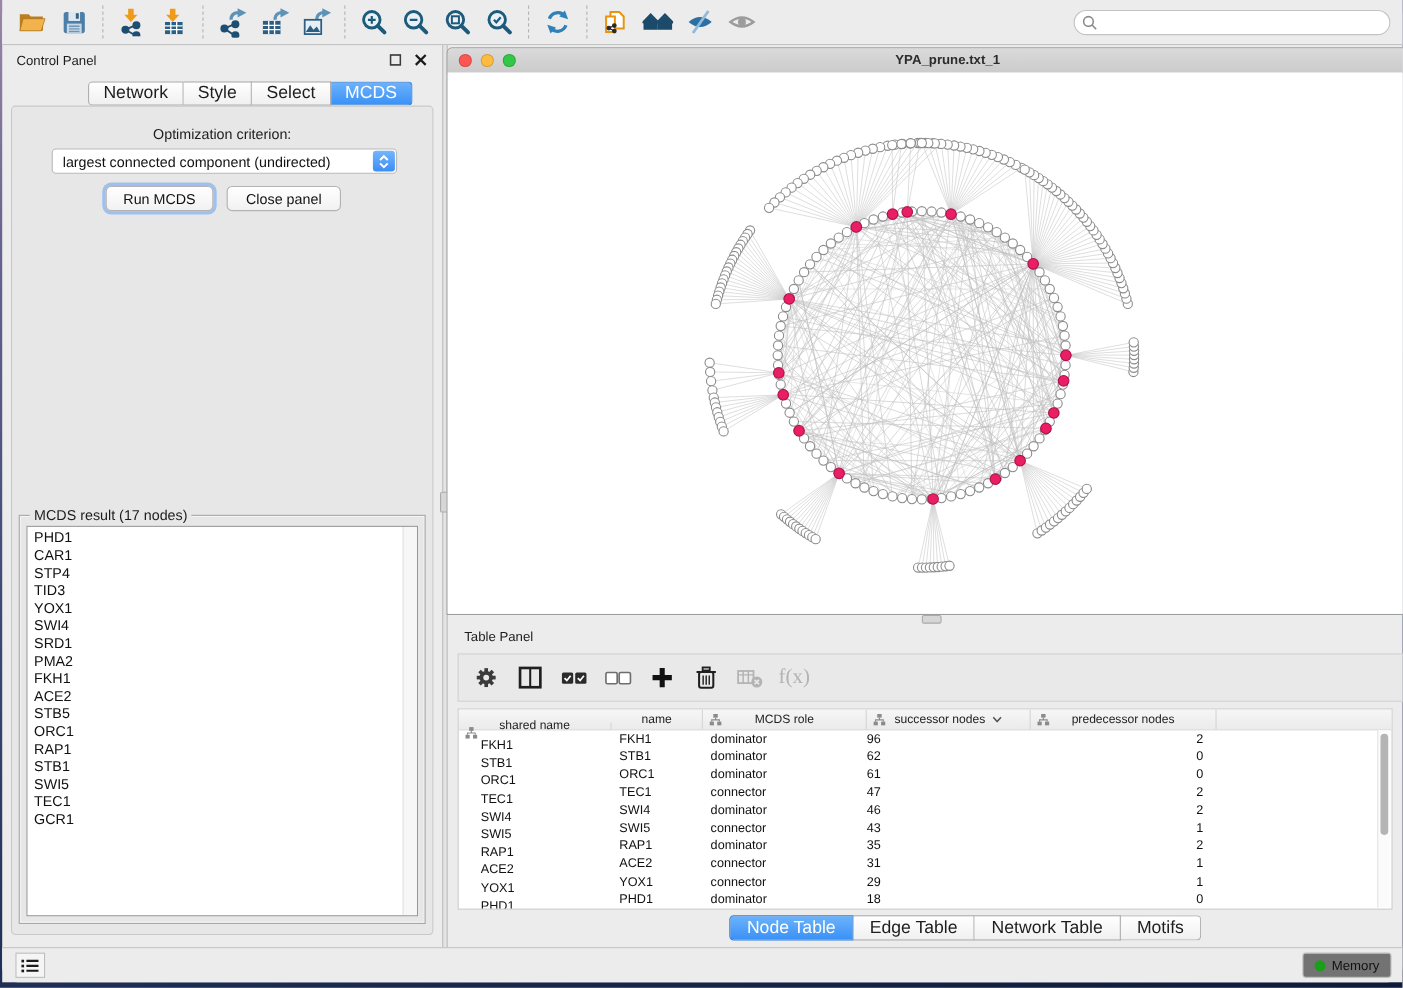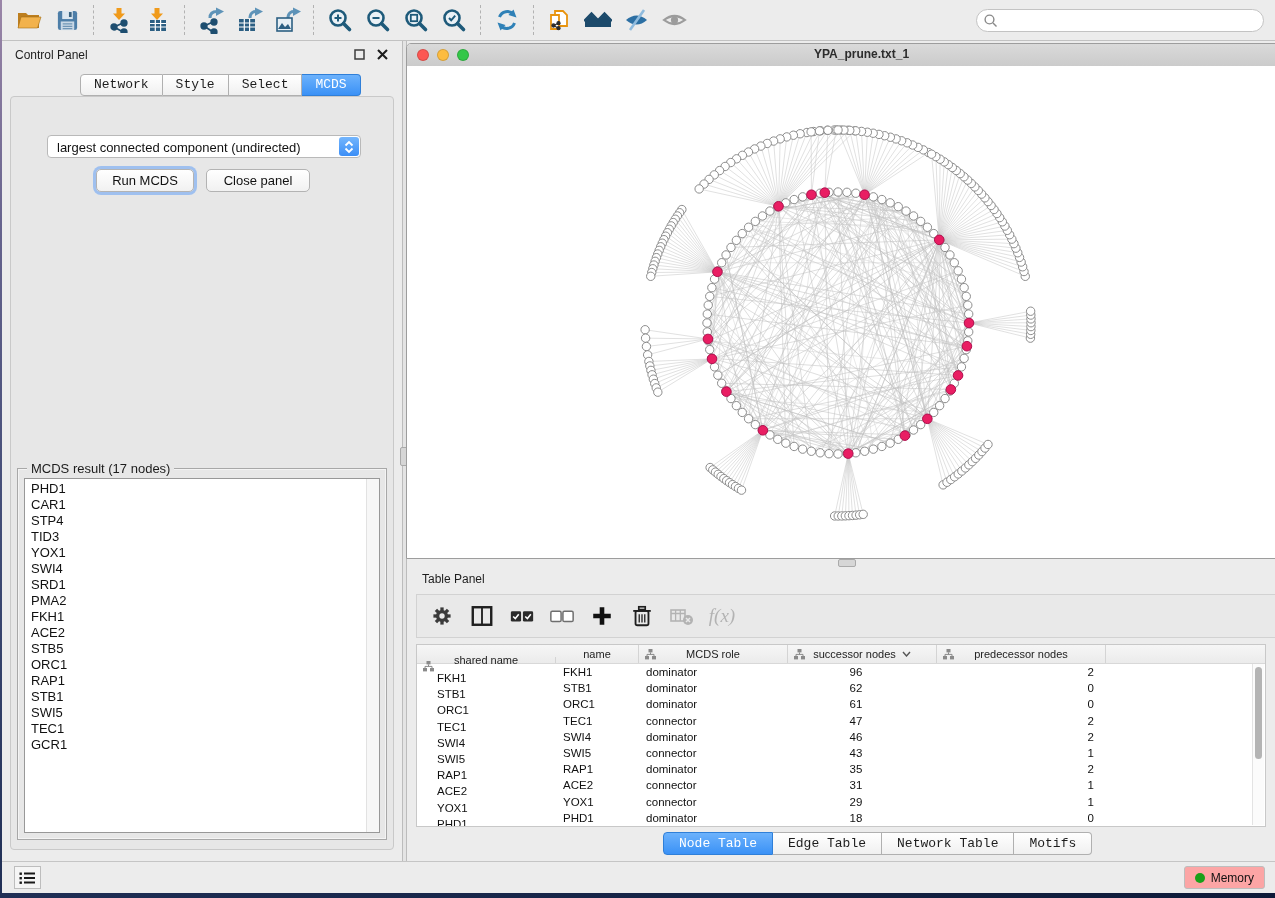--- a/index.html
+++ b/index.html
@@ -20,21 +20,21 @@
   .search-wrap input{border:none;outline:none;flex:1;font-size:12px;background:transparent;margin-left:4px;
     font-family:"Liberation Sans",sans-serif;}
 
   
   .cp{position:absolute;left:0;top:41px;width:400px;height:821px;}
   .panel-head{position:absolute;left:0;top:0;right:0;height:26px;}
   .panel-title{position:absolute;left:13px;top:7px;font-size:12px;color:#1d1d1d;}
   .win-icons{position:absolute;right:14px;top:8px;display:flex;gap:12px;align-items:center;}
   .seg{display:flex;}
   .seg-btn{background:linear-gradient(#ffffff,#f0f0f0);border:1px solid #b0b0b0;border-left:none;
-    padding:0 13px;height:20px;line-height:20px;font-size:13px;color:#1d1d1d;cursor:default;font-family:Liberation Mono, monospace;}
+    padding:0 13px;height:20px;line-height:20px;font-size:16px;color:#1d1d1d;cursor:default;}
   .seg-btn:first-child{border-left:1px solid #b0b0b0;border-radius:4px 0 0 4px;}
   .seg-btn:last-child{border-radius:0 4px 4px 0;}
   .seg-btn.sel{background:linear-gradient(#6cb2fc,#3a91f6);color:#fff;border-color:#2f7fd8;}
   .cp-tabs{position:absolute;left:78px;top:33px;}
   .cp-content{position:absolute;left:8px;top:55px;width:382px;height:752px;background:#e7e7e7;
     border:1px solid #c9c9c9;border-radius:4px;}
   .opt-label{position:absolute;left:0;right:0;top:17px;text-align:center;font-size:13px;color:#1c1c1c;}
   .criterion{position:absolute;left:36px;top:38px;width:314px;height:23px;background:#fff;
     border:1px solid #b9b9b9;border-radius:4px;font-size:13px;line-height:23px;padding-left:9px;
     box-sizing:border-box;color:#111;}
@@ -68,45 +68,45 @@
   .traffic{position:absolute;left:10px;top:5px;display:flex;gap:8px;}
   .tl-dot{width:12px;height:12px;border-radius:50%;border:0.5px solid rgba(0,0,0,.15);box-sizing:border-box;}
   .net-title{text-align:center;font-size:12px;font-weight:bold;line-height:21px;color:#2c2c2c;}
   .net-canvas{position:absolute;left:0;top:22px;right:0;bottom:0;background:#fff;}
 
   
   .tp{position:absolute;left:404px;top:565px;width:963px;height:295px;}
   .tp-toolbar{position:absolute;left:10px;right:5px;top:29px;height:44px;background:#e9e9e9;
     border:1px solid #d2d2d2;display:flex;align-items:center;padding-left:12px;box-sizing:border-box;gap:14px;}
   .tp-tbtn{width:26px;height:26px;display:flex;align-items:center;justify-content:center;}
-  .fx{font-family:"Liberation Serif",serif;font-style:italic;font-size:19px;color:#b3b3b3;}
+  .fx{font-family:"Liberation Serif",serif;font-size:19px;color:#b3b3b3;}
   .tp-table{position:absolute;left:10px;top:79px;width:850px;height:183px;background:#fff;
     border:1px solid #c8c8c8;box-sizing:border-box;overflow:hidden;}
   .thead{display:flex;height:18px;background:linear-gradient(#f6f6f6,#ebebeb);border-bottom:1px solid #d8d8d8;}
   .th{display:flex;align-items:center;justify-content:center;gap:6px;font-size:11px;color:#222;
     border-right:1px solid #d4d4d4;box-sizing:border-box;position:relative;}
   .th svg.org{position:absolute;left:6px;top:4px;}
   .c0{width:139px;margin-top:12px;}.c1{width:83px;}.c2{width:149px;}.c3{width:149px;}.c4{width:169px;}
   .trow{display:flex;height:16.2px;align-items:center;font-size:11.5px;color:#111;}
   .td{box-sizing:border-box;white-space:nowrap;overflow:hidden;}
   .td.c0{padding-left:20px;}
   .td.c1{padding-left:7px;}
   .td.c2{padding-left:7px;}
-  .td.c3{text-align:center;padding-right:13px;}
+  .td.c3{text-align:left;padding-right:13px;}
   .td.c4{text-align:right;padding-right:12px;}
   .tbl-scroll{position:absolute;right:1px;top:19px;bottom:1px;width:11px;background:#fbfbfb;border-left:1px solid #e3e3e3;}
   .tbl-thumb{position:absolute;left:1.5px;top:3px;width:7px;height:92px;background:#b4b4b4;border-radius:4px;}
   .tp-tabs{position:absolute;left:257px;top:267px;}
   .tp-tabs .seg-btn{padding:0 15px;height:21px;line-height:21px;}
 
   
   .statusbar{position:absolute;left:0;bottom:0;width:100%;height:31px;background:#ececec;border-top:1px solid #c5c5c5;}
   .menu-btn{position:absolute;left:12px;top:4px;width:27px;height:23px;background:#f5f5f5;border:1px solid #bdbdbd;
     display:flex;align-items:center;justify-content:center;box-sizing:border-box;}
-  .memory-btn{position:absolute;right:10px;top:4px;height:23px;background:#fca5a5;border:1px solid #bdbdbd;
+  .memory-btn{position:absolute;right:10px;top:4px;height:23px;background:#737373;border:1px solid #bdbdbd;
     border-radius:3px;display:flex;align-items:center;gap:6px;padding:0 10px;font-size:12px;color:#111;box-sizing:border-box;}
   .mem-dot{width:10px;height:10px;border-radius:50%;background:#18a018;}
 </style>
 </head>
 <body>
 
 <div class="app">
 
   <div class="toolbar">
     <div class="tbtn">
@@ -264,20 +264,21 @@
         </svg>
       </div>
     </div>
     <div class="seg cp-tabs">
       <div class="seg-btn">Network</div>
       <div class="seg-btn">Style</div>
       <div class="seg-btn">Select</div>
       <div class="seg-btn sel">MCDS</div>
     </div>
     <div class="cp-content">
+      <div class="opt-label">Optimization criterion:</div>
       <div class="criterion">
         <span>largest connected component (undirected)</span>
         <span class="stepper">
           <svg width="12" height="14" viewBox="0 0 12 14">
             <path d="M2.5 5.5L6 2l3.5 3.5M2.5 8.5L6 12l3.5-3.5" stroke="#fff" stroke-width="1.8" fill="none"></path>
           </svg>
         </span>
       </div>
       <div class="btn btn-run">Run MCDS</div>
       <div class="btn btn-closep">Close panel</div>

